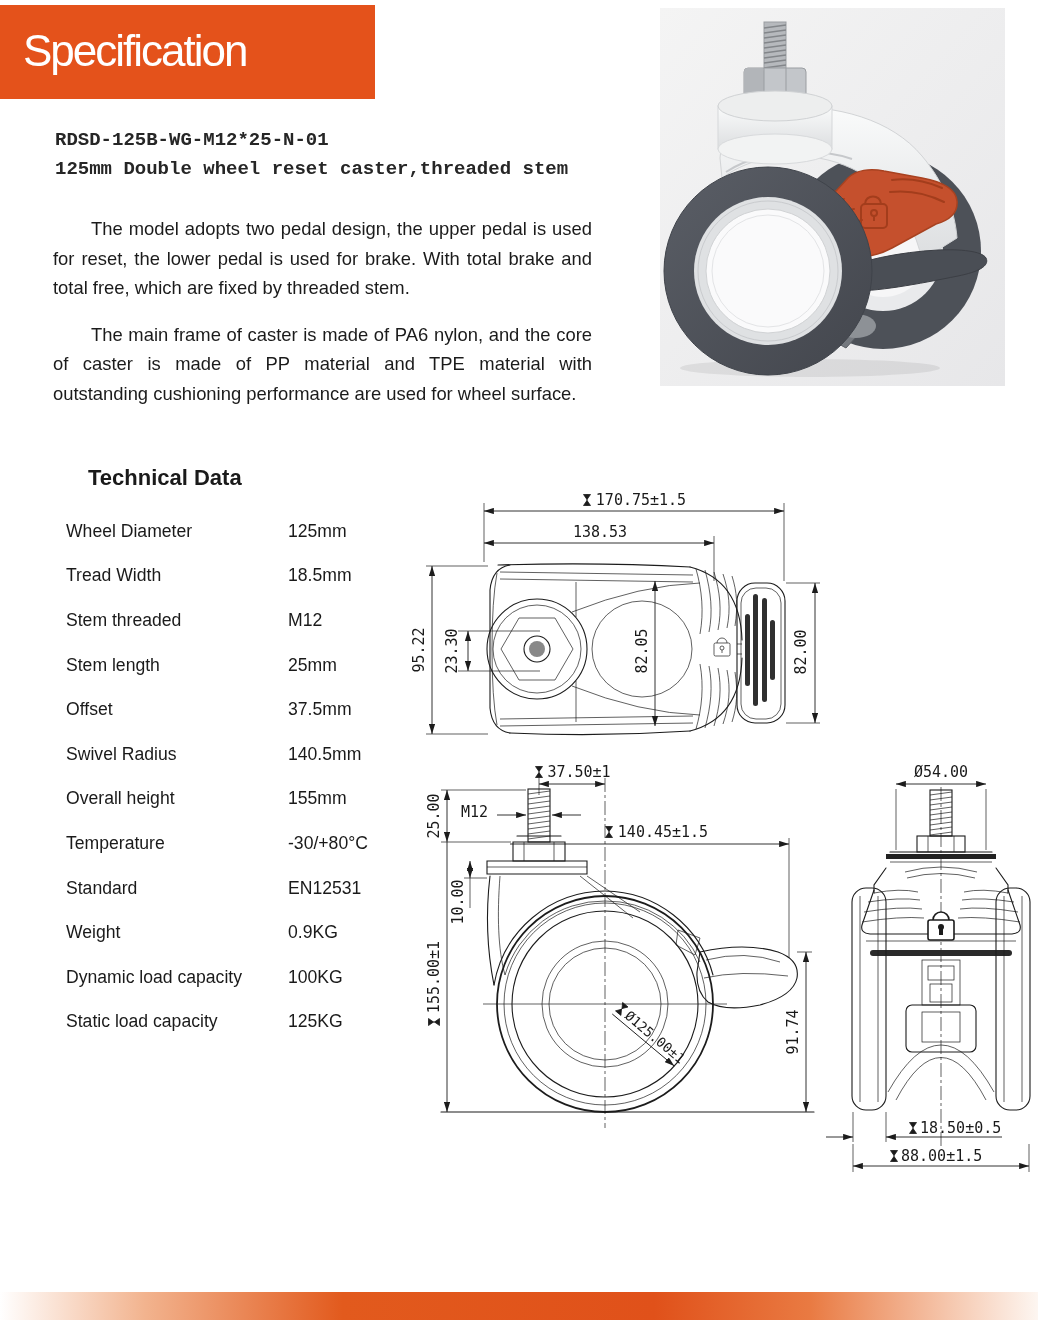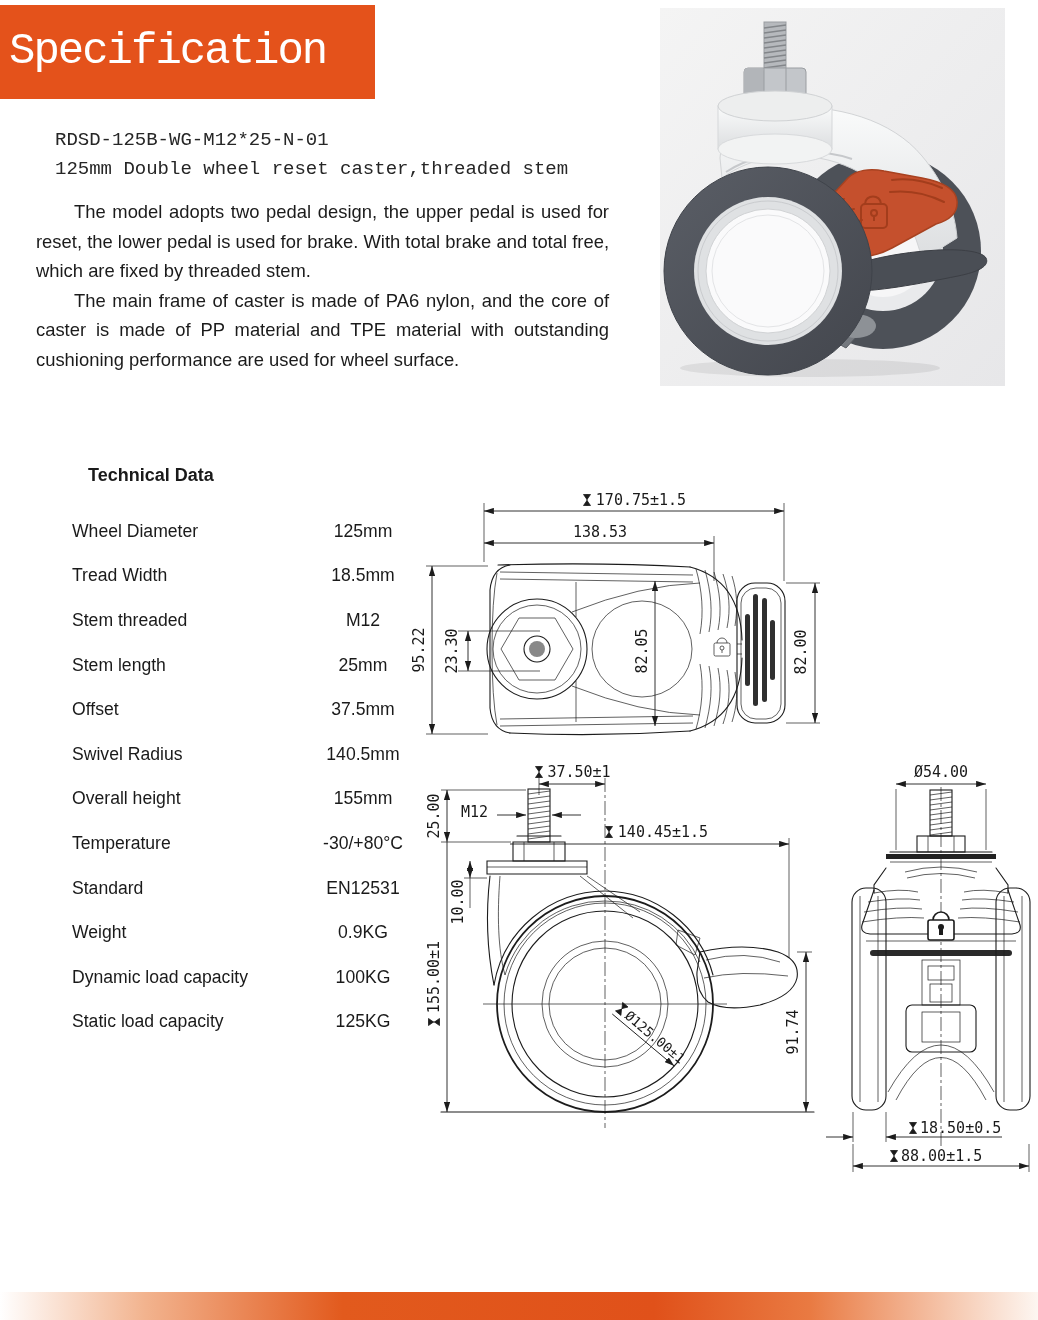--- a/index.html
+++ b/index.html
@@ -1,34 +1,34 @@
 <!DOCTYPE html>
 <html><head>
 <meta charset="utf-8">
 <style>
   html,body{margin:0;padding:0;background:#fff;}
   .page{position:relative;width:1038px;height:1320px;background:#ffffff;overflow:hidden;
         font-family:"Liberation Sans",sans-serif;color:#1b1b1b;}
   
   .banner{position:absolute;left:0;top:5px;width:375px;height:94px;background:#E4521B;}
-  .banner h1{margin:0;padding-left:9px;line-height:92px;font-size:44px;letter-spacing:-2px;
-             font-family:Liberation Mono, monospace;font-weight:400;color:#ffffff;}
+  .banner h1{margin:0;padding-left:23px;line-height:92px;font-size:44px;letter-spacing:-2px;
+             font-family:Liberation Sans, sans-serif;font-weight:400;color:#ffffff;}
   
   .model{position:absolute;left:55px;top:126px;font-family:"Liberation Mono",monospace;
-         font-size:19px;line-height:29px;color:#262626;white-space:nowrap;}
+         font-size:19px;line-height:29px;color:#262626;white-space:nowrap;font-weight:bold;}
   
   .desc{position:absolute;left:36px;top:197px;width:573px;font-size:18.4px;line-height:29.6px;
         text-align:justify;color:#1b1b1b;}
-  .desc p{margin:0;text-indent:38px;}
-  
-  .td-head{position:absolute;left:88px;top:465px;font-size:18px;font-weight:600;color:#1a1a1a;}
-  .td-table{position:absolute;left:72px;top:509px;width:360px;}
+  .desc p{margin:17px;text-indent:38px;}
+  
+  .td-head{position:absolute;left:88px;top:465px;font-size:22px;font-weight:600;color:#1a1a1a;}
+  .td-table{position:absolute;left:66px;top:509px;width:360px;}
   .td-row{display:flex;height:44.6px;align-items:center;font-size:17.6px;color:#1a1a1a;}
   .td-row .lbl{width:222px;}
-  .td-row .val{flex:1;text-align:center;}
+  .td-row .val{flex:1;}
   
   .photo{position:absolute;left:660px;top:8px;width:345px;height:378px;}
   
   svg text{font-family:"DejaVu Sans Mono",monospace;font-size:15px;fill:#1a1a1a;}
   svg text.sm{font-size:13.5px;}
   .dln{stroke:#1c1c1c;stroke-width:1.1;fill:none;stroke-linecap:round;}
   .dlt{stroke:#1c1c1c;stroke-width:0.7;fill:none;}
   .dim{stroke:#1c1c1c;stroke-width:0.9;fill:none;}
   .hvy{stroke-width:1.8;}
   .ks{fill:#1c1c1c;stroke:#1c1c1c;stroke-width:0.8;}

